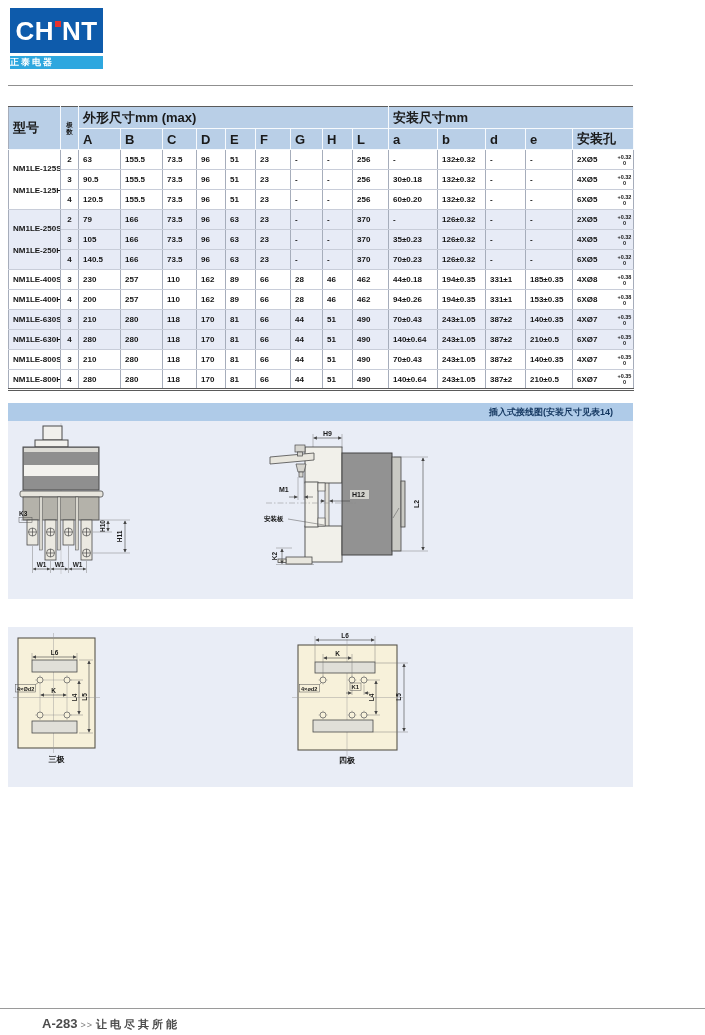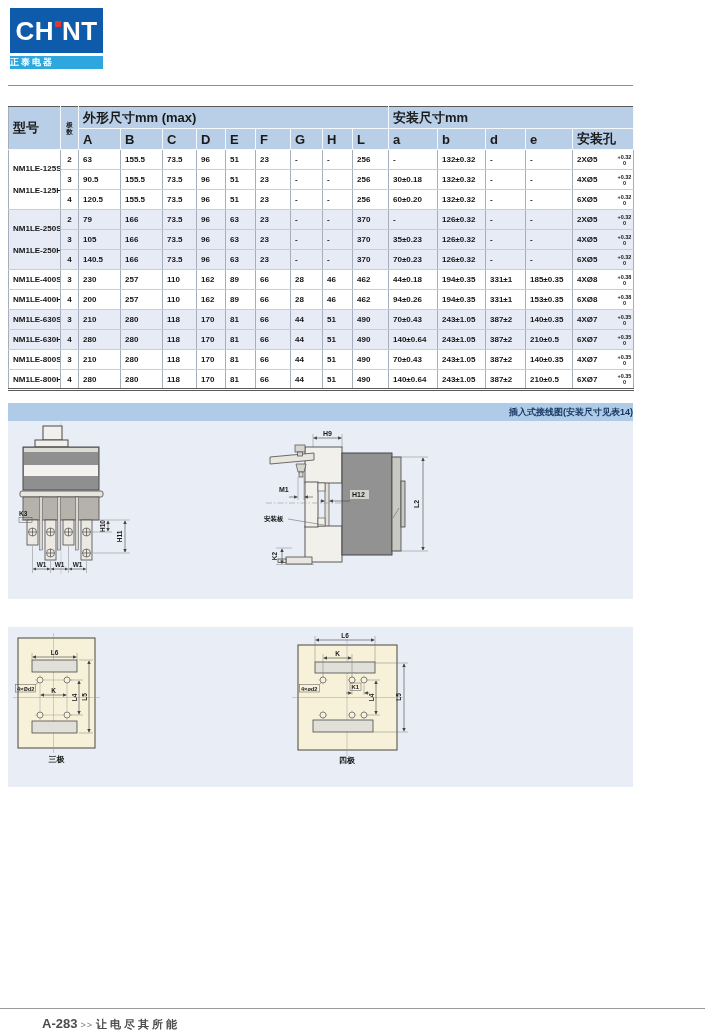--- a/index.html
+++ b/index.html
@@ -33,21 +33,21 @@
                   border-right:1px solid #a6adbb; border-bottom:1px solid #c8cdd9; white-space:nowrap; overflow:hidden; }
   .dim-table tr.shaded td { background:#e7ebf6; }
   .dim-table td.poles { text-align:center; padding-left:0; }
   .dim-table td.model-cell { font-size:8px; }
   .mwrap { height:56px; display:flex; flex-direction:column; justify-content:space-evenly; }
   .hole-wrap { display:flex; align-items:center; gap:20px; }
   .hole-wrap .tol { display:flex; flex-direction:column; align-items:center; font-size:5.5px; line-height:6px; font-weight:bold; }
 
   
   .sec-bar { position:absolute; left:8px; width:625px; height:18px; background:#afcbe8; color:#13365f;
-             font-size:9px; font-weight:bold; text-align:right; line-height:18px; padding-right:0; }
+             font-size:9px; font-weight:bold; text-align:right; line-height:18px; padding-right:20px; }
   .sec-area { position:absolute; left:8px; width:625px; background:#e9edf6; }
   #bar1 { top:403px; } #area1 { top:421px; height:178px; }
   #bar2 { top:640px; } #area2 { top:627px; height:160px; }
   .sec-area svg { display:block; }
   svg text { fill:#1a1a1a; font-weight:bold; font-family:"Liberation Sans", sans-serif; }
 
   
   .footer-rule { position:absolute; left:0; top:1008px; width:705px; border-top:1px solid #9a9a9a; }
   .footer { position:absolute; left:10px; top:1014px; width:400px; }
   .pageno { font-size:13px; font-weight:bold; color:#4c4c4c;margin-left:32px; }

